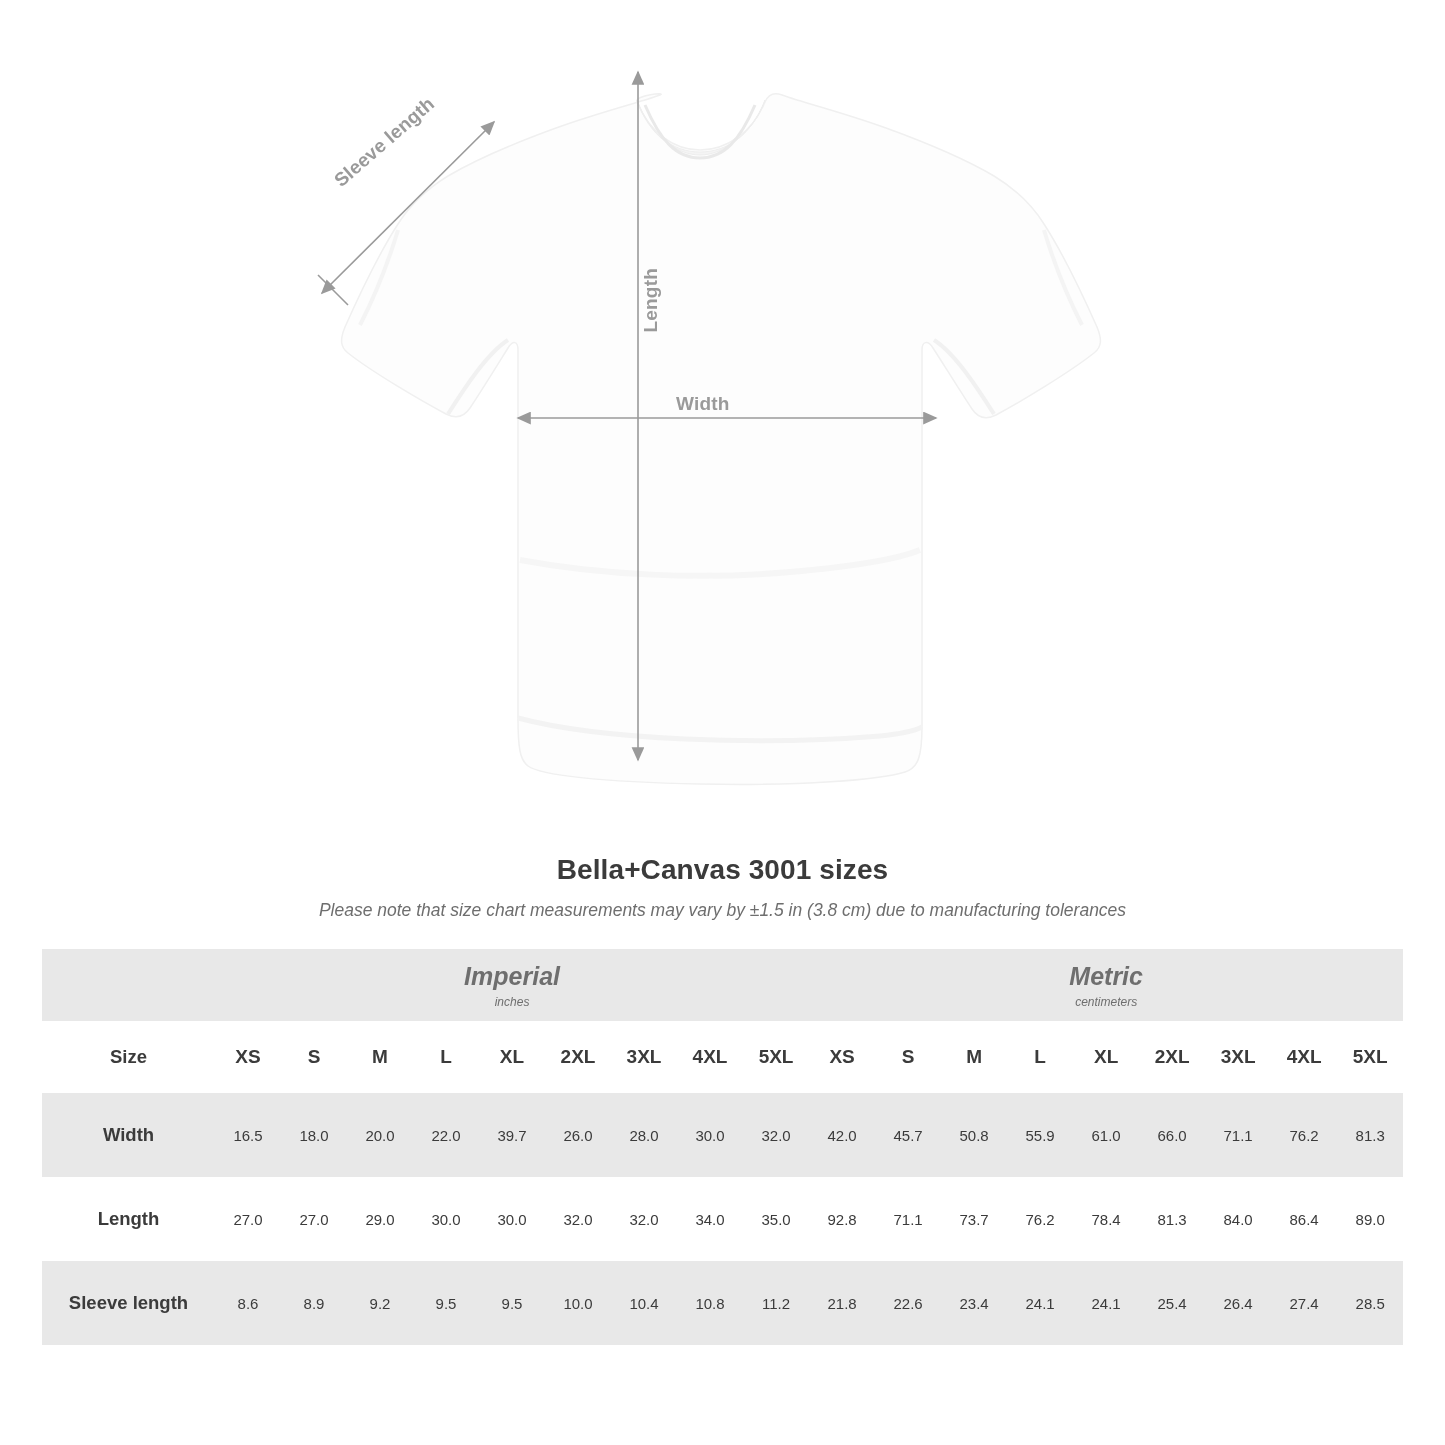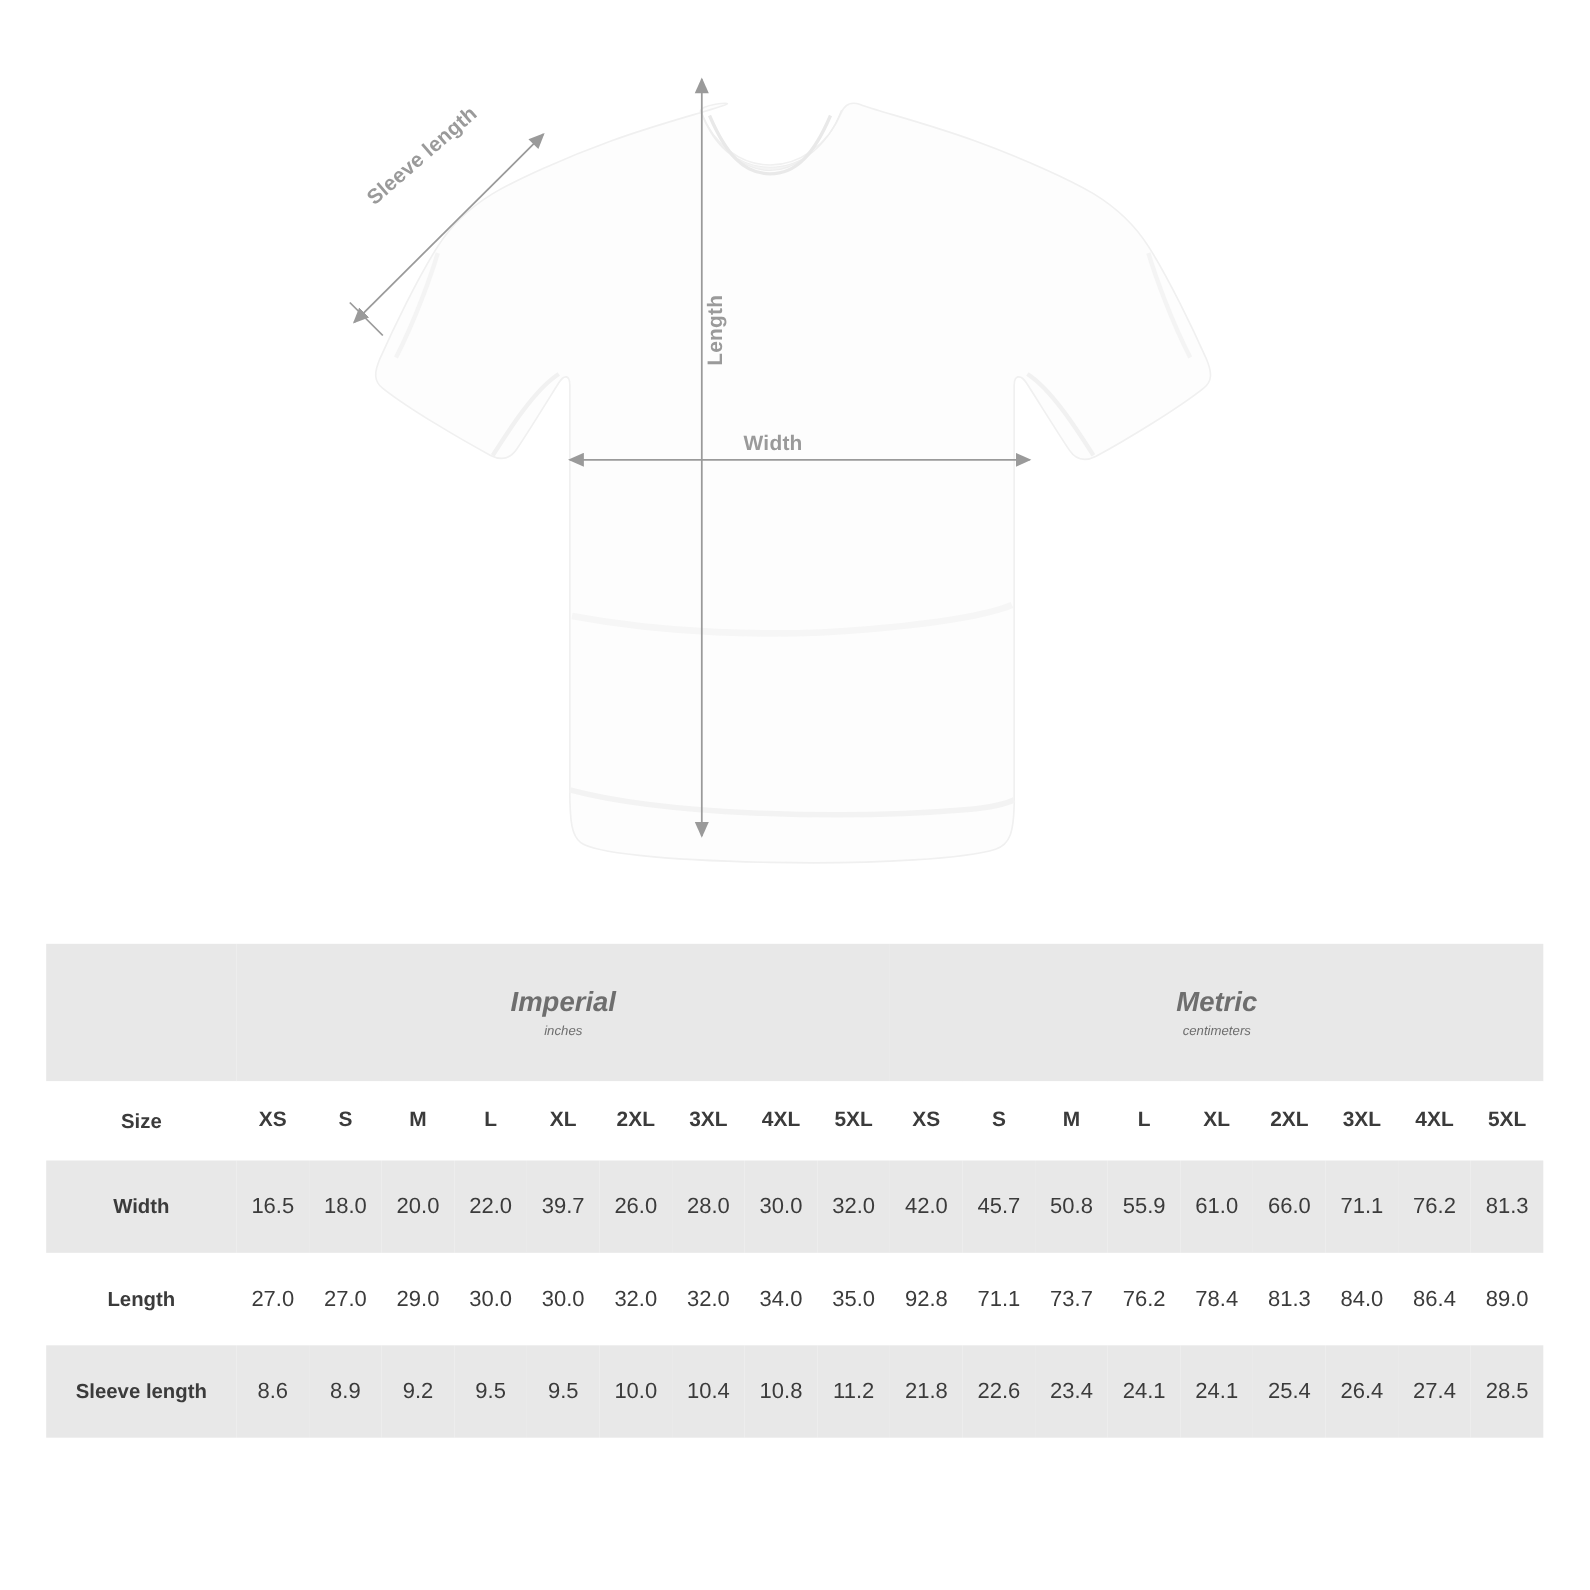--- a/index.html
+++ b/index.html
@@ -92,21 +92,21 @@
   table.size-table td,
   table.size-table th {
     padding: 0;
     margin: 0;
     border: none;
     text-align: center;
     vertical-align: middle;
   }
 
   .unitbar-cell {
-    height: 125px;
+    height: 72px;
     background: #e8e8e8;
   }
   .unitbar-label {
     font-size: 25px;
     font-style: italic;
     font-weight: bold;
     color: #6e6e6e;
     line-height: 1.12;
   }
   .unitbar-sub {
@@ -122,21 +122,21 @@
     font-size: 19px;
     font-weight: bold;
     color: #3b3b3b;
   }
   .hdr-row td.rowhead {
     font-size: 18.5px;
   }
 
   .data-row td {
     height: 84px;
-    font-size: 20px;
+    font-size: 15px;
     color: #3b3b3b;
   }
   .data-row.shaded td {
     background: #e8e8e8;
   }
   .data-row.plain td {
     background: #ffffff;
   }
   td.rowhead {
     font-weight: bold;
@@ -216,20 +216,24 @@
 
       <line x1="494" y1="122" x2="322" y2="293" stroke="#9a9a9a" stroke-width="1.6" marker-start="url(#arrTail)" marker-end="url(#arrHead)"></line>
       <line x1="318" y1="275" x2="348" y2="305" stroke="#9a9a9a" stroke-width="1.6"></line>
     </svg>
 
     <div class="dim-label label-length">Length</div>
     <div class="dim-label label-width">Width</div>
     <div class="dim-label label-sleeve">Sleeve length</div>
   </div>
 
+  <div class="title-block">
+    <h1 class="chart-title">Bella+Canvas 3001 sizes</h1>
+    <p class="chart-note">Please note that size chart measurements may vary by ±1.5 in (3.8 cm) due to manufacturing tolerances</p>
+  </div>
 
   <div class="table-wrap">
     <table class="size-table">
       <colgroup>
         <col class="col-rowhead">
         <col class="col-val">
           <col class="col-val">
           <col class="col-val">
           <col class="col-val">
           <col class="col-val">

